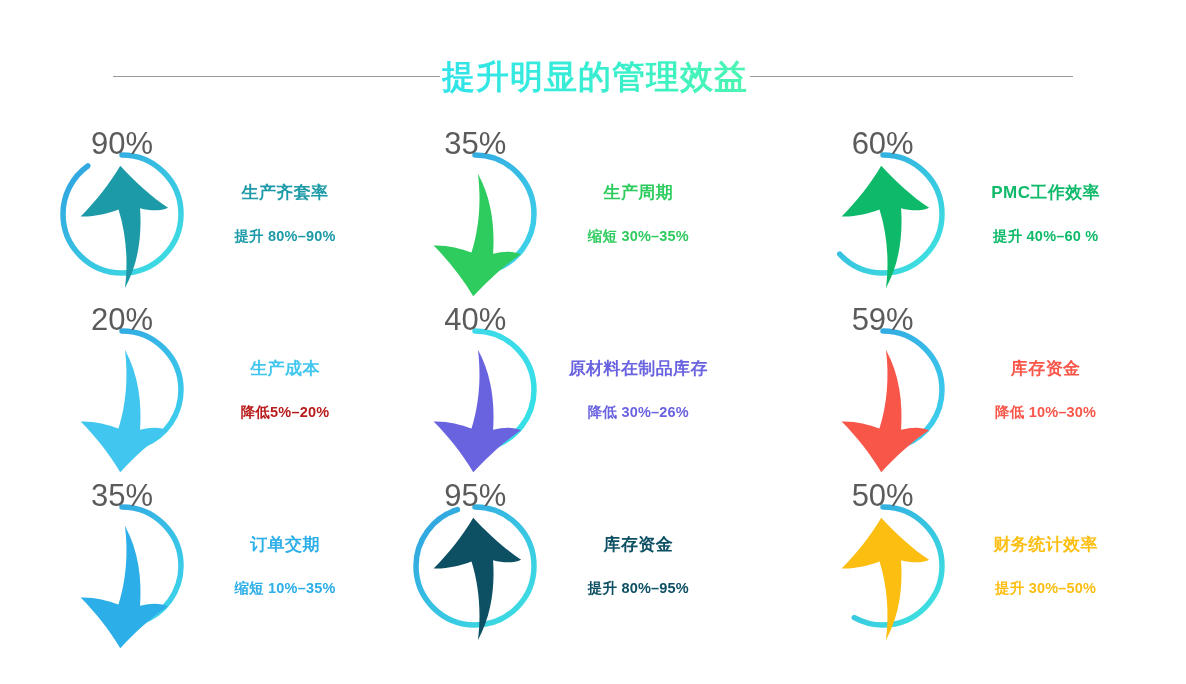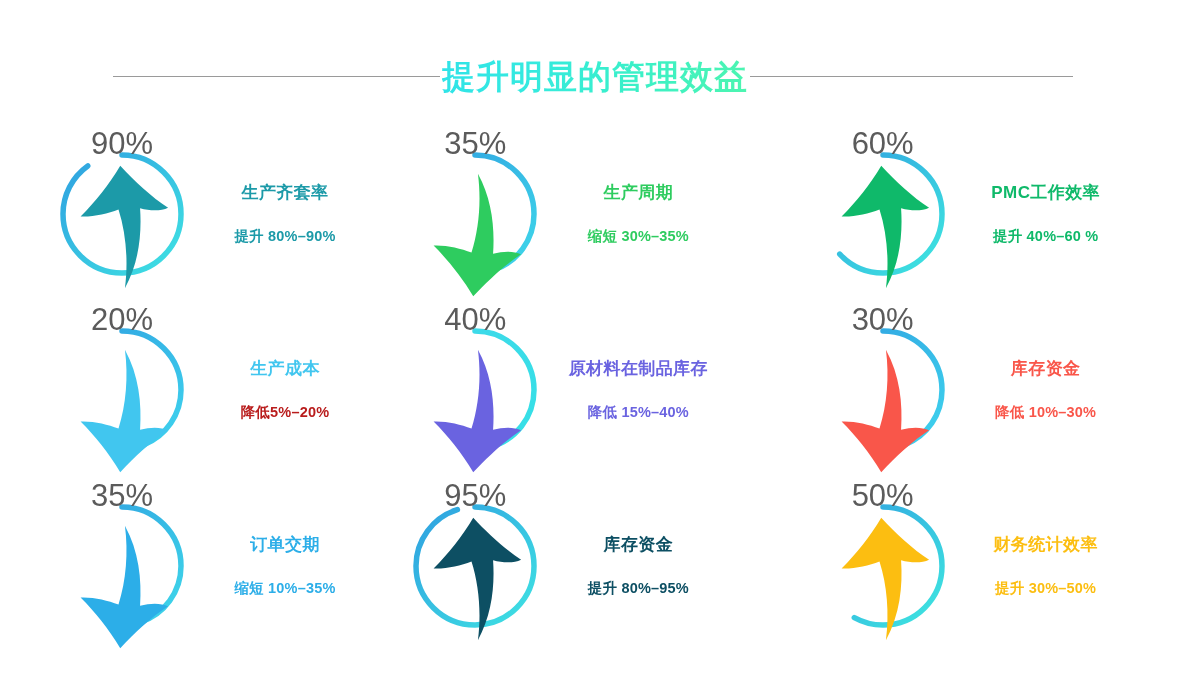--- a/index.html
+++ b/index.html
@@ -249,36 +249,36 @@
       </svg>
       <div class="donut-center">
         <div class="donut-value">40%</div>
         <svg class="arrow-icon" viewBox="0 0 21 24">
           <path d="M10.2 23.2 C12.6 20.6 15.6 17.8 18.4 16.0 C17.2 15.4 15.4 15.4 13.6 15.9 C13.9 11.4 13.4 6.6 11.0 2.2 C11.6 6.8 11.2 11.6 9.9 15.7 C8.0 15.0 5.6 14.4 3.4 14.5 C5.9 17.0 8.3 20.0 10.2 23.2 Z" fill="#6a63e0"></path>
         </svg>
       </div>
     </div>
     <div class="labels">
       <div class="metric-title" style="color:#6a63e0">原材料在制品库存</div>
-      <div class="metric-sub" style="color:#6a63e0">降低 15%–40%</div>
+      <div class="metric-sub" style="color:#6a63e0">降低 30%–26%</div>
     </div>
     </div>
     <div class="cell col3">
     <div class="donut">
       <svg viewBox="0 0 140 140">
         <defs>
           <linearGradient id="g5" x1="1" y1="0" x2="0" y2="1">
             <stop offset="0%" stop-color="#2f9fe0"></stop>
             <stop offset="100%" stop-color="#3fd4ee"></stop>
           </linearGradient>
         </defs>
         <circle cx="70" cy="70" r="59" fill="none" stroke="url(#g5)" stroke-width="5.5" stroke-linecap="round" stroke-dasharray="163.11149057438206 207.59644254921352" transform="rotate(-90 70 70)"></circle>
       </svg>
       <div class="donut-center">
-        <div class="donut-value">30%</div>
+        <div class="donut-value">59%</div>
         <svg class="arrow-icon" viewBox="0 0 21 24">
           <path d="M10.2 23.2 C12.6 20.6 15.6 17.8 18.4 16.0 C17.2 15.4 15.4 15.4 13.6 15.9 C13.9 11.4 13.4 6.6 11.0 2.2 C11.6 6.8 11.2 11.6 9.9 15.7 C8.0 15.0 5.6 14.4 3.4 14.5 C5.9 17.0 8.3 20.0 10.2 23.2 Z" fill="#f9564a"></path>
         </svg>
       </div>
     </div>
     <div class="labels">
       <div class="metric-title" style="color:#f9564a">库存资金</div>
       <div class="metric-sub" style="color:#f9564a">降低 10%–30%</div>
     </div>
     </div>

